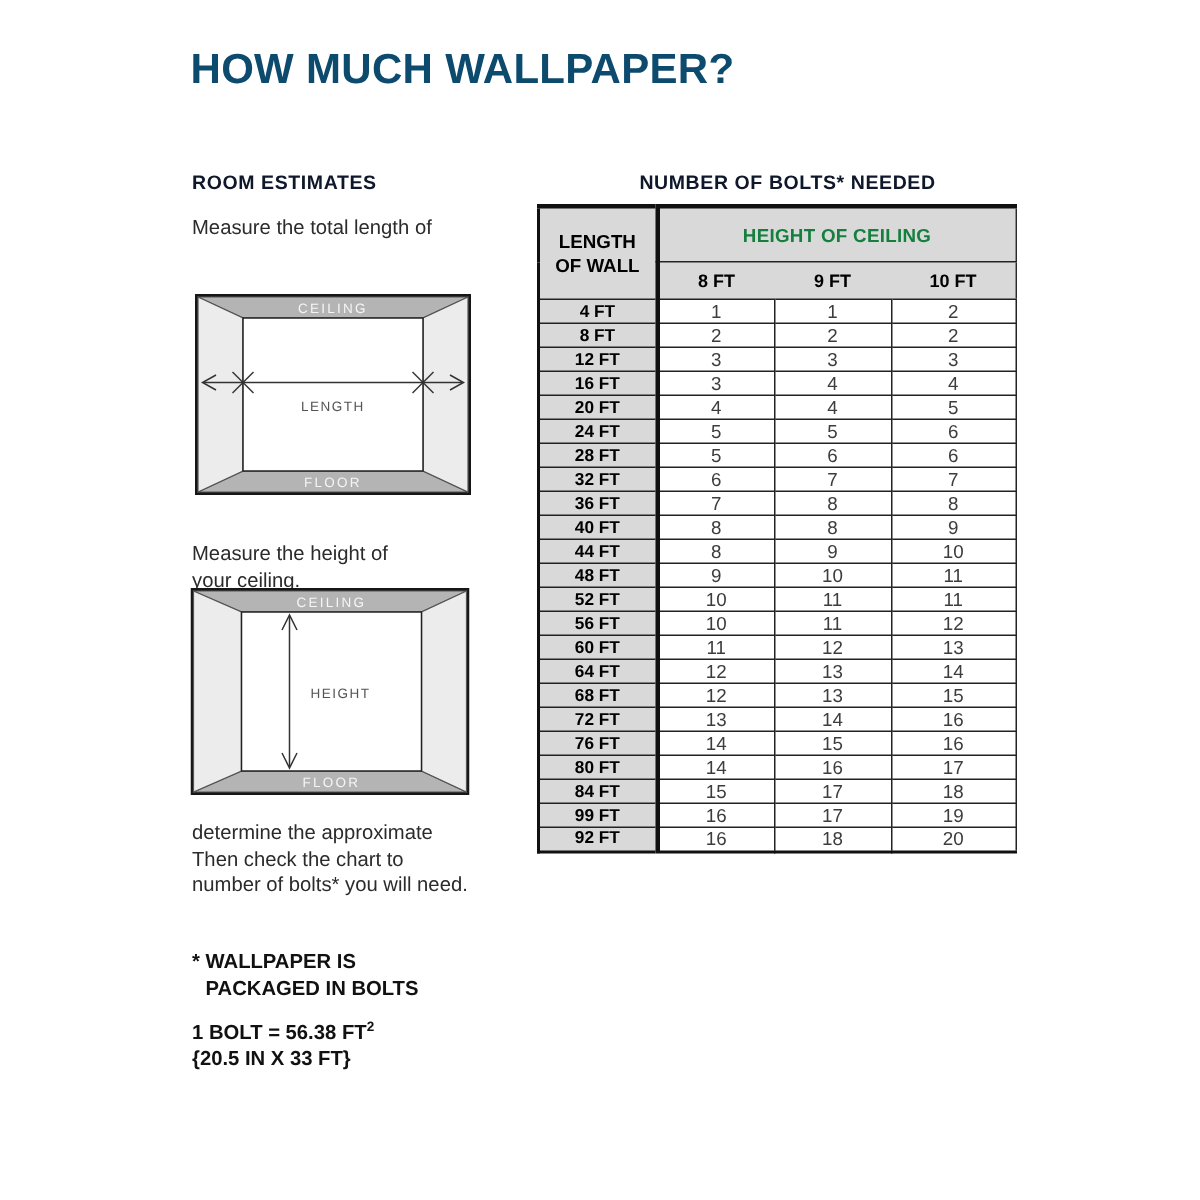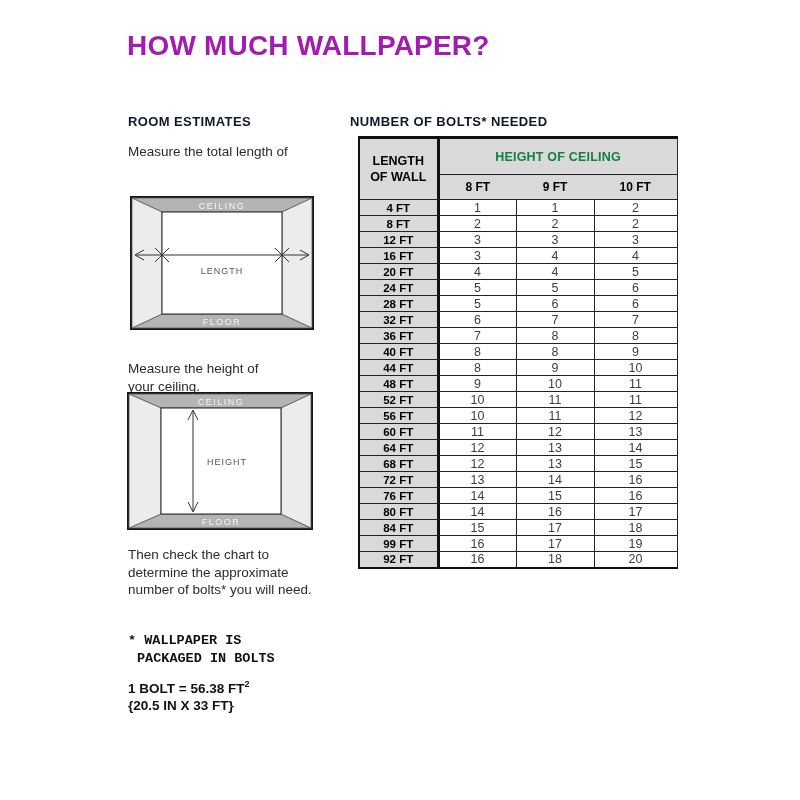--- a/index.html
+++ b/index.html
@@ -2,42 +2,42 @@
 <html><head>
 <meta charset="utf-8">
 <style>
   html,body { margin:0; padding:0; background:#fff; }
   .page {
     position:relative; width:800px; height:800px; background:#ffffff;
     font-family:"Liberation Sans", sans-serif; overflow:hidden; color:#2e2e2e;
   }
   .title {
     position:absolute; left:127px; top:30px;
-    font-size:28px; font-weight:bold; color:#a21caf; letter-spacing:0.2px;
+    font-size:28px; font-weight:bold; color:#0c4a6e; letter-spacing:0.2px;
     white-space:nowrap;
   }
   .section-heading {
     font-size:13px; font-weight:bold; color:#0f172a; letter-spacing:0.4px;
     white-space:nowrap;
   }
   .left-heading { position:absolute; left:128px; top:114px; }
-  .table-title  { position:absolute; left:350px; top:114px; width:318px; }
+  .table-title  { position:absolute; left:366px; top:114px; width:318px; text-align:center; }
 
   .para { position:absolute; left:128px; font-size:13.5px; line-height:17.5px; color:#2b2b2b; }
   .para1 { top:143px; }
   .para2 { top:346px;margin-top:14px; }
   .para3 { top:546px; }
 
   .diagram { position:absolute; }
   .diagram1 { left:130px; top:196px; }
   .diagram2 { left:127px; top:392px; }
 
   .footnote {
     position:absolute; left:128px; top:632px;
-    font-size:13.5px; font-weight:bold; color:#111; line-height:17.5px;font-family:Liberation Mono, monospace;
+    font-size:13.5px; font-weight:bold; color:#111; line-height:17.5px;
   }
   .footnote .fn-line2 { padding-left:9px; }
   .boltinfo {
     position:absolute; left:128px; top:676px;
     font-size:13.5px; font-weight:bold; color:#111; line-height:17.5px;
   }
   .boltinfo sup { font-size:9px; }
 
   
   .bolt-table-wrap { position:absolute; left:358px; top:136px; }
@@ -121,22 +121,22 @@
     <text x="94" y="132.5" text-anchor="middle" font-size="9" letter-spacing="1.5" fill="#f5f5f5">FLOOR</text>
     <g stroke="#333" stroke-width="1" fill="none">
       <line x1="66" y1="19" x2="66" y2="119"></line>
       <path d="M61,28 L66,18 L71,28"></path>
       <path d="M61,110 L66,120 L71,110"></path>
     </g>
     <text x="100" y="73" text-anchor="middle" font-size="9" letter-spacing="1" fill="#555">HEIGHT</text>
   </svg>
 
   <div class="para para3">
+    <div>determine the approximate</div>
     <div>Then check the chart to</div>
-    <div>determine the approximate</div>
     <div>number of bolts* you will need.</div>
   </div>
 
   <div class="footnote">
     <div class="fn-line1">* WALLPAPER IS</div>
     <div class="fn-line2">PACKAGED IN BOLTS</div>
   </div>
 
   <div class="boltinfo">
     <div><span>1 BOLT = 56.38 FT</span><sup>2</sup></div>

